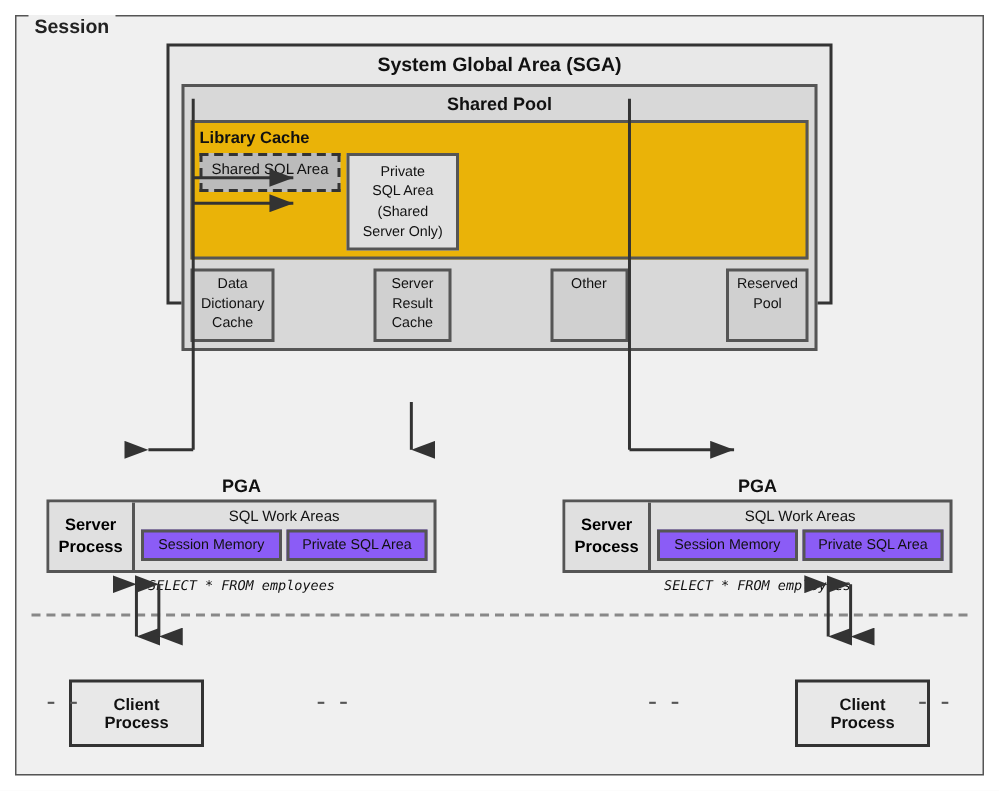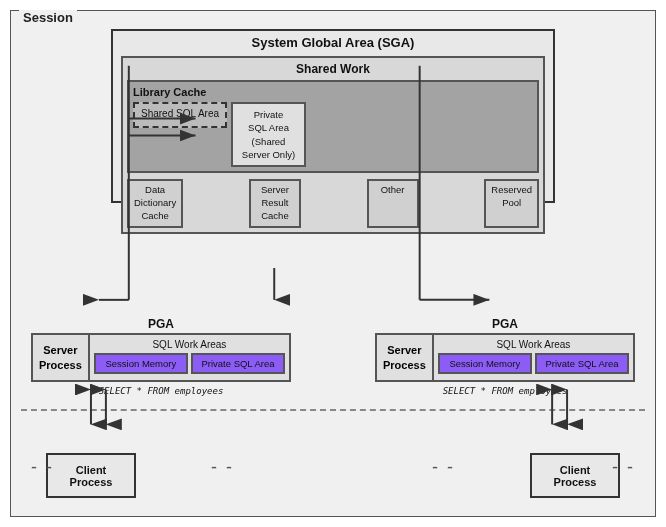--- a/index.html
+++ b/index.html
@@ -73,21 +73,21 @@
       text-align: center;
       font-size: 12px;
       font-weight: bold;
       margin-bottom: 4px;
       color: #111;
     }
 
     
     .library-cache-box {
       border: 2px solid #555;
-      background: #a3a3a3;
+      background: #eab308;
       padding: 4px;
       margin-bottom: 6px;
     }
 
     .library-cache-label {
       font-size: 11px;
       font-weight: bold;
       margin-bottom: 4px;
       color: #111;
     }
@@ -321,21 +321,21 @@
 
 <div class="diagram-wrapper">
 
   <div class="instance-box">
     <span class="instance-label">Session</span>
 
     <div class="sga-box">
       <div class="sga-label">System Global Area (SGA)</div>
 
       <div class="shared-pool-box">
-        <div class="shared-pool-label">Shared Work</div>
+        <div class="shared-pool-label">Shared Pool</div>
 
         <div class="library-cache-box">
           <div class="library-cache-label">Library Cache</div>
           <div class="library-cache-inner">
 
             <div class="shared-sql-area">
               <div class="shared-sql-area-label">Shared SQL Area</div>
             </div>
 
             <div class="private-sql-area-box">

